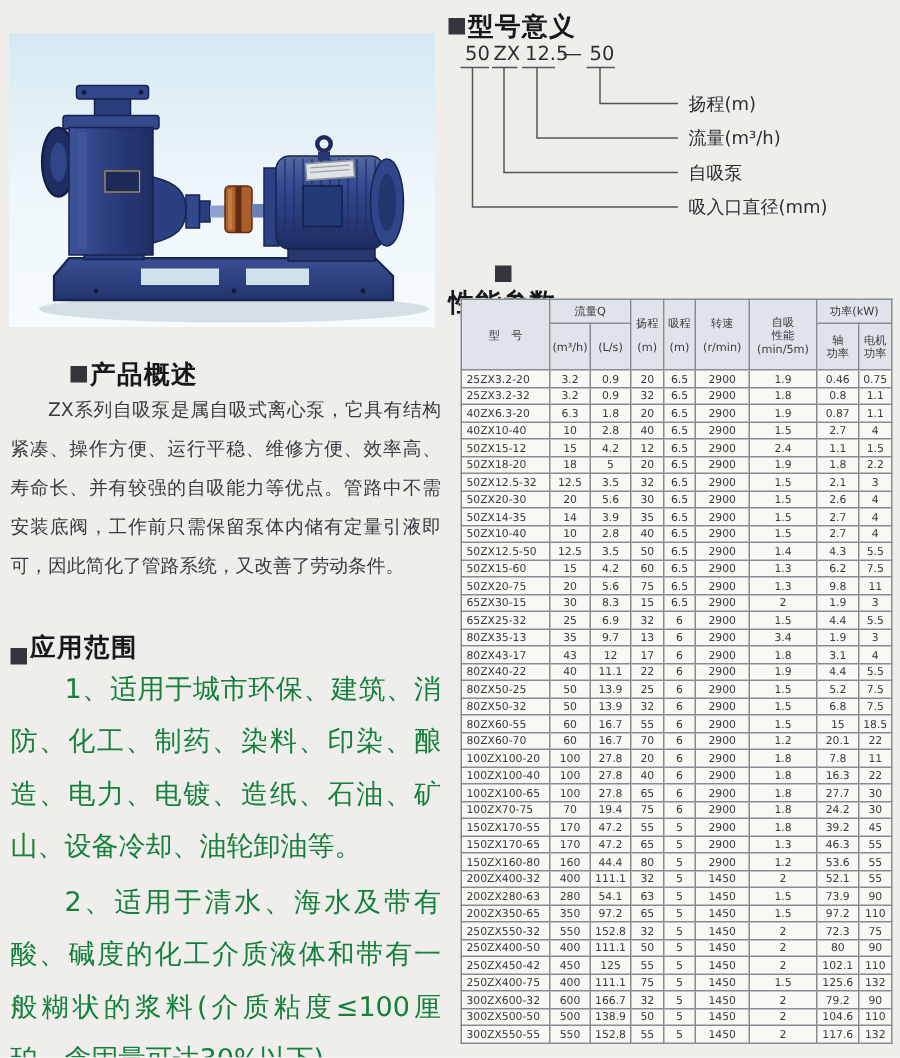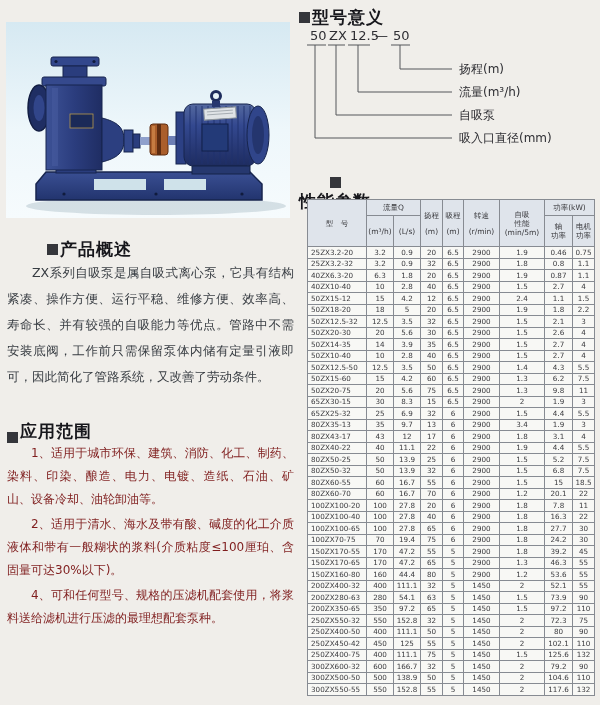--- a/index.html
+++ b/index.html
@@ -21,22 +21,22 @@
   .model-diagram{position:absolute;left:300px;top:26px;}
   .model-diagram text{fill:#2e2e33;}
   .code-txt{font-size:13px;font-weight:500;}
   .label-txt{font-size:12px;}
   .diag-line{stroke:#55565a;stroke-width:1;fill:none;}
   
   .body-text{position:absolute;left:7px;width:287px;font-size:12.5px;
     line-height:26px;text-align:justify;color:#373c42;margin:0;}
   .overview-text{top:260px;text-indent:2em;}
   .app-items{position:absolute;left:7px;top:442px;width:287px;}
-  .app-items p{margin:0 0 2px 0;font-size:12px;line-height:23px;
-    text-align:justify;text-indent:2em;color:#7f1d1d;}
+  .app-items p{margin:0 0 2px 0;font-size:18px;line-height:35px;
+    text-align:justify;text-indent:2em;color:#15803d;}
   
   .perf-table{position:absolute;left:307px;top:199px;border-collapse:collapse;
     table-layout:fixed;width:287px;background:#f8f8f5;border:1px solid #6b7077;}
   .perf-table th,.perf-table td{border:1px solid #878b92;padding:0;
     text-align:center;vertical-align:middle;font-weight:normal;color:#3a3a3e;
     overflow:hidden;white-space:nowrap;}
   .perf-table thead th{background:#dfe4eb;font-size:7.5px;line-height:1.2;}
   .perf-table thead tr.hr1 th{height:15px;}
   .perf-table thead tr.hr2 th{height:30px;}
   .perf-table td{height:10.5px;font-size:7.2px;line-height:1;}

